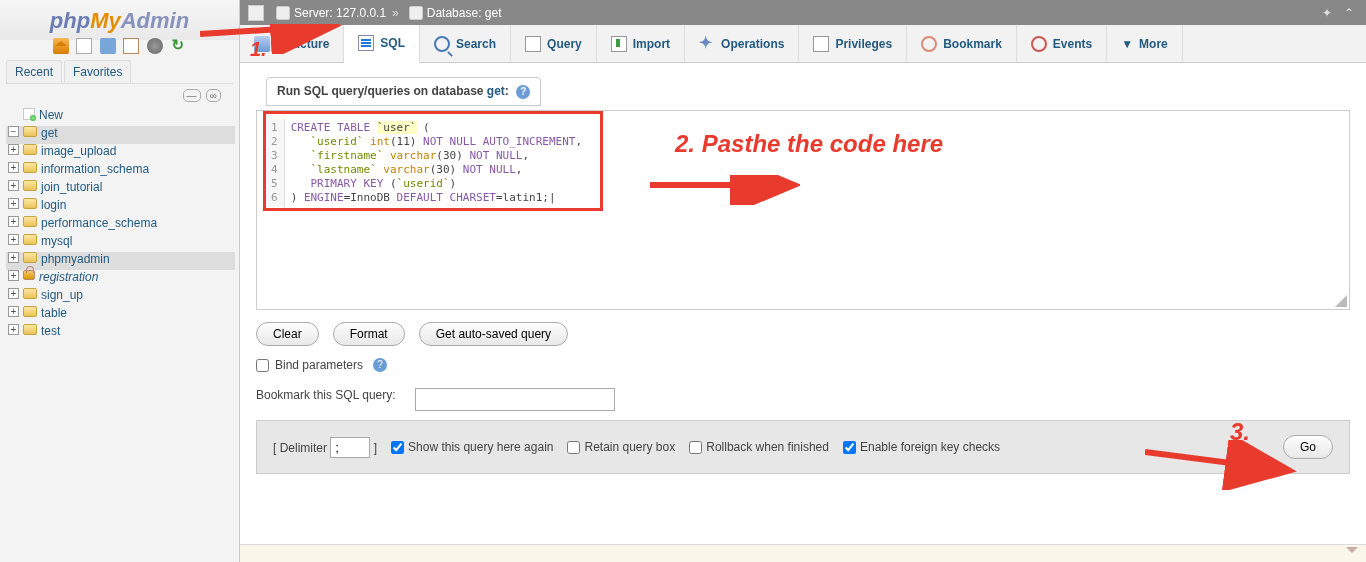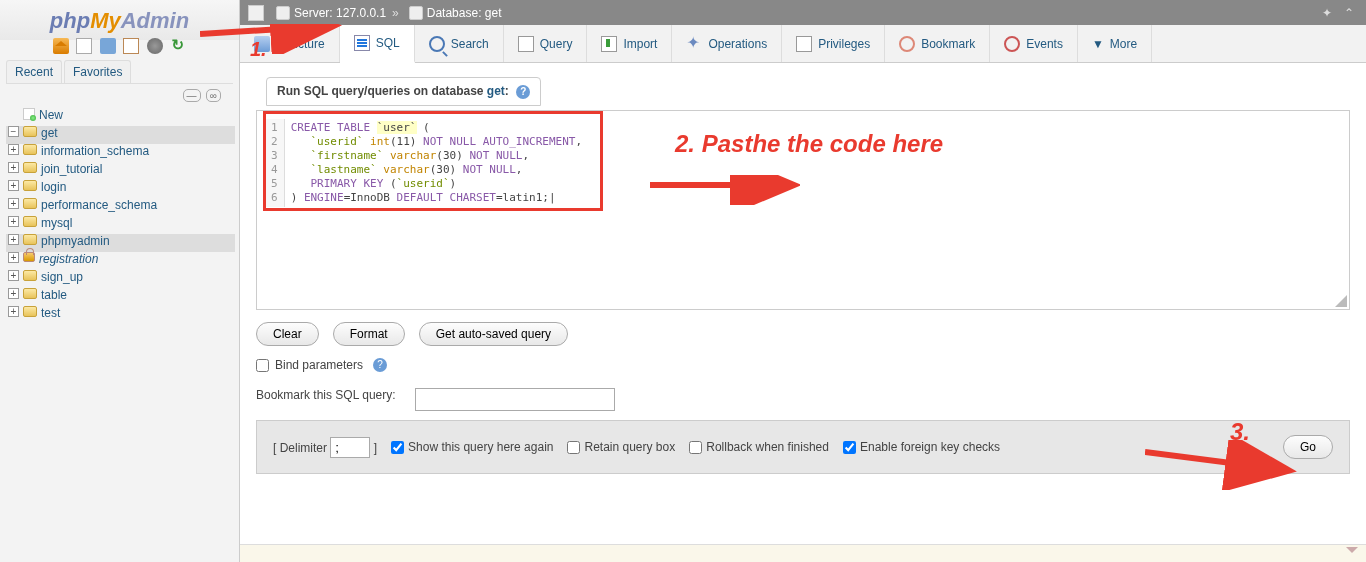--- a/index.html
+++ b/index.html
@@ -40,21 +40,21 @@
 
 .main { position: absolute; left: 240px; top: 0; right: 0; height: 562px; background: #fff; }
 .crumb-bar { height: 25px; background: #888; color: #fff; display: flex; align-items: center; padding: 0 8px; font-size: 12px; }
 .crumb-bar .toggle { display:inline-block; width:16px; height:16px; background:#f0f0f0; border:1px solid #ccc; margin-right:8px; }
 .crumb-bar .srv-icon, .crumb-bar .db-icon2 { display:inline-block; width:14px; height:14px; background:#eee; border:1px solid #ccc; border-radius:2px; margin:0 4px; }
 .crumb-bar .sep { margin: 0 6px; color: #ddd; }
 .crumb-bar .right { margin-left: auto; display: flex; gap: 8px; }
 .crumb-bar .right span { display:inline-block; width:14px; height:14px; color:#ddd; }
 
 .tabs { display: flex; background: #f2f2f2; border-bottom: 1px solid #ccc; height: 38px; }
-.tab { display: flex; align-items: center; padding: 4px 14px; border-right: 1px solid #ddd; color: #235a81; font-weight: normal; cursor: pointer; gap: 6px; justify-content: center; }
+.tab { display: flex; align-items: center; padding: 4px 14px; border-right: 1px solid #ddd; color: #235a81; font-weight: bold; cursor: pointer; gap: 6px; justify-content: center; }
 .tab.active { background: #fff; border-bottom: 2px solid #fff; margin-bottom: -1px; }
 .tab .ti { display: inline-block; width: 16px; height: 16px; }
 .ti-struct { background: linear-gradient(#b6cff0,#6d9cd6); border-radius:2px; }
 .ti-sql { background:#fff; border:1px solid #88a; position:relative; }
 .ti-sql::before { content:''; position:absolute; left:2px; top:3px; right:2px; height:2px; background:#27d; box-shadow:0 3px #27d, 0 6px #27d; }
 .ti-search { border:2px solid #4a78b5; border-radius:50%; width:10px; height:10px; position:relative; }
 .ti-search::after { content:''; position:absolute; right:-5px; bottom:-5px; width:6px; height:2px; background:#4a78b5; transform:rotate(45deg); }
 .ti-query { background:#fff; border:1px solid #999; }
 .ti-export { background:#fff; border:1px solid #999; position:relative; }
 .ti-export::after,.ti-import::after { content:''; position:absolute; left:4px; top:2px; width:4px; height:8px; background:#3a9c3a; }
@@ -131,20 +131,25 @@
   <div class="tree" id="tree">
       <div class="tree-item">
         <span style="width:11px;margin-right:4px"></span>
         <span class="new-icon"></span>
         <span>New</span>
       </div>
       <div class="tree-item selected">
         <span class="expand minus"></span>
         <span class="db-icon"></span>
         <span>get</span>
+      </div>
+      <div class="tree-item">
+        <span class="expand plus"></span>
+        <span class="db-icon"></span>
+        <span>image_upload</span>
       </div>
       <div class="tree-item">
         <span class="expand plus"></span>
         <span class="db-icon"></span>
         <span>information_schema</span>
       </div>
       <div class="tree-item">
         <span class="expand plus"></span>
         <span class="db-icon"></span>
         <span>join_tutorial</span>

